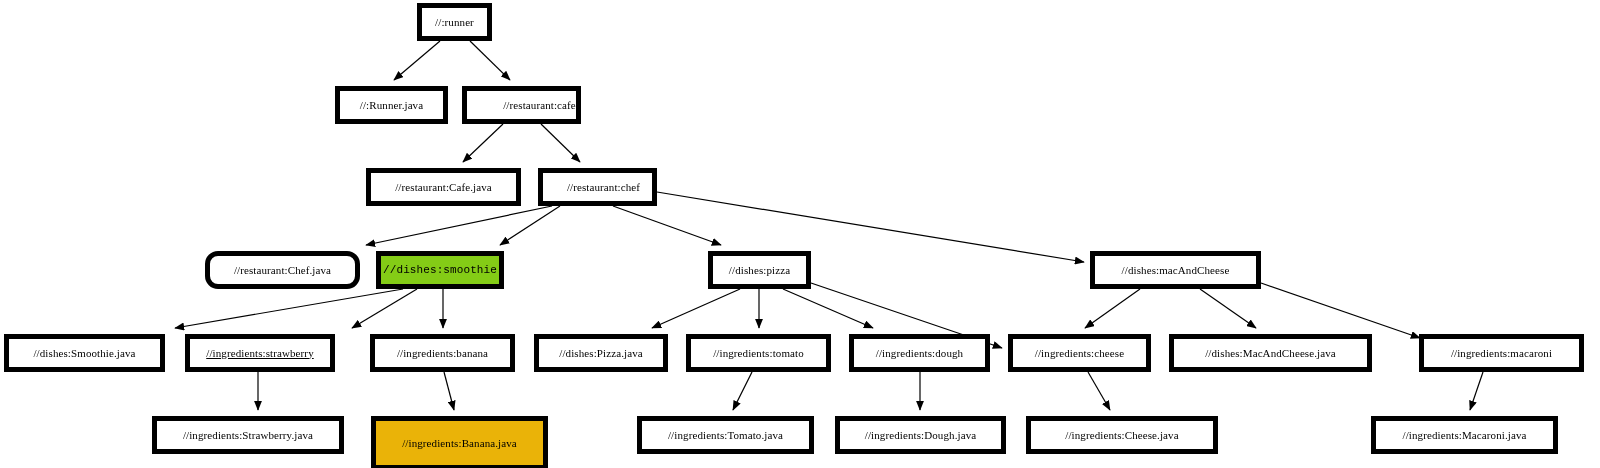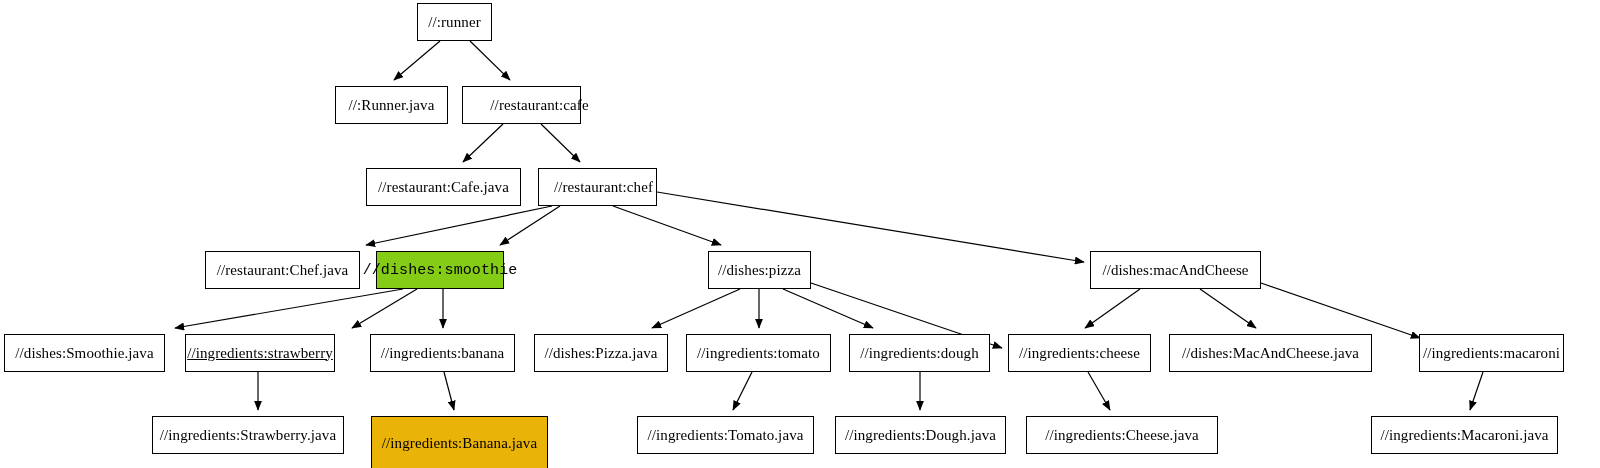--- a/index.html
+++ b/index.html
@@ -20,26 +20,26 @@
     position: absolute;
     left: 0;
     top: 0;
     width: 1600px;
     height: 468px;
     pointer-events: none;
   }
   .node {
     position: absolute;
     box-sizing: border-box;
-    border: 1px solid #4c1d95;
+    border: 5px solid #4c1d95;
     background: #ffffff;
     display: flex;
     align-items: center;
     justify-content: center;
-    font-size: 15px;
+    font-size: 11px;
     line-height: 1;
     color: #000000;
     white-space: nowrap;
     letter-spacing: 0.1px;
   }
   .node-label {
     display: block;
   }
 </style>
 </head>
@@ -90,21 +90,21 @@
       </div>
       <div class="node" style="left: 462px; top: 86px; width: 119px; height: 38px; border-color: rgb(0, 0, 0); background: rgb(255, 255, 255); padding-left: 36px;">
         <span class="node-label">//restaurant:cafe</span>
       </div>
       <div class="node" style="left: 366px; top: 168px; width: 155px; height: 38px; border-color: rgb(0, 0, 0); background: rgb(255, 255, 255);">
         <span class="node-label">//restaurant:Cafe.java</span>
       </div>
       <div class="node" style="left: 538px; top: 168px; width: 119px; height: 38px; border-color: rgb(0, 0, 0); background: rgb(255, 255, 255); padding-left: 12px;">
         <span class="node-label">//restaurant:chef</span>
       </div>
-      <div class="node" style="left: 205px; top: 251px; width: 155px; height: 38px; border-color: rgb(0, 0, 0); background: rgb(255, 255, 255);">
+      <div class="node" style="left: 205px; top: 251px; width: 155px; height: 38px; border-color: rgb(0, 0, 0); background: rgb(255, 255, 255); border-radius: 13px;">
         <span class="node-label">//restaurant:Chef.java</span>
       </div>
       <div class="node" style="left: 376px; top: 251px; width: 128px; height: 38px; border-color: rgb(0, 0, 0); background: #84cc16; font-family: Liberation Mono, monospace;">
         <span class="node-label">//dishes:smoothie</span>
       </div>
       <div class="node" style="left: 708px; top: 251px; width: 103px; height: 38px; border-color: rgb(0, 0, 0); background: rgb(255, 255, 255);">
         <span class="node-label">//dishes:pizza</span>
       </div>
       <div class="node" style="left: 1090px; top: 251px; width: 171px; height: 38px; border-color: rgb(0, 0, 0); background: rgb(255, 255, 255);">
         <span class="node-label">//dishes:macAndCheese</span>
@@ -126,21 +126,21 @@
       </div>
       <div class="node" style="left: 849px; top: 334px; width: 141px; height: 38px; border-color: rgb(0, 0, 0); background: rgb(255, 255, 255);">
         <span class="node-label">//ingredients:dough</span>
       </div>
       <div class="node" style="left: 1008px; top: 334px; width: 143px; height: 38px; border-color: rgb(0, 0, 0); background: rgb(255, 255, 255);">
         <span class="node-label">//ingredients:cheese</span>
       </div>
       <div class="node" style="left: 1169px; top: 334px; width: 203px; height: 38px; border-color: rgb(0, 0, 0); background: rgb(255, 255, 255);">
         <span class="node-label">//dishes:MacAndCheese.java</span>
       </div>
-      <div class="node" style="left: 1419px; top: 334px; width: 145px; height: 38px; border-color: rgb(0, 0, 0); background: rgb(255, 255, 255);">
+      <div class="node" style="left: 1419px; top: 334px; width: 165px; height: 38px; border-color: rgb(0, 0, 0); background: rgb(255, 255, 255);">
         <span class="node-label">//ingredients:macaroni</span>
       </div>
       <div class="node" style="left: 152px; top: 416px; width: 192px; height: 38px; border-color: rgb(0, 0, 0); background: rgb(255, 255, 255);">
         <span class="node-label">//ingredients:Strawberry.java</span>
       </div>
       <div class="node" style="left: 371px; top: 416px; width: 177px; height: 54px; border-color: rgb(0, 0, 0); background: #eab308;">
         <span class="node-label">//ingredients:Banana.java</span>
       </div>
       <div class="node" style="left: 637px; top: 416px; width: 177px; height: 38px; border-color: rgb(0, 0, 0); background: rgb(255, 255, 255);">
         <span class="node-label">//ingredients:Tomato.java</span>

